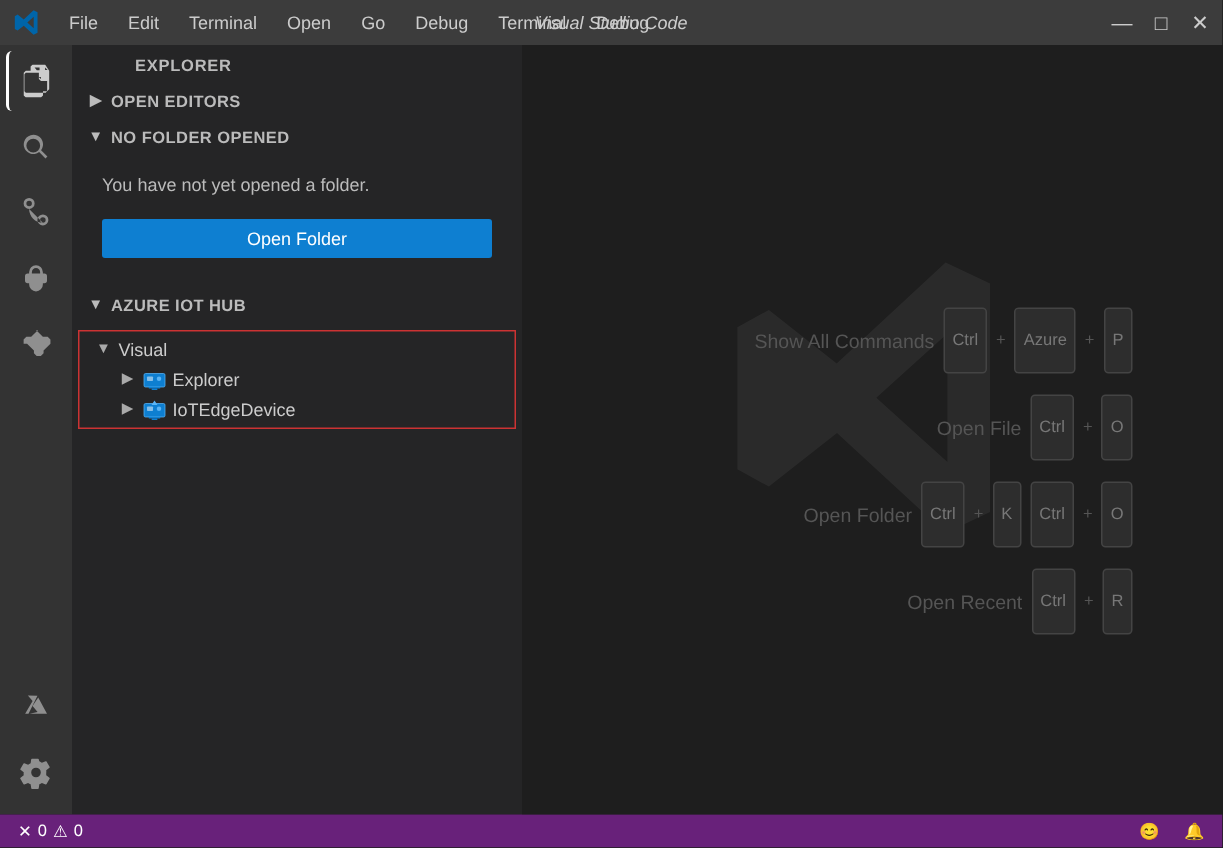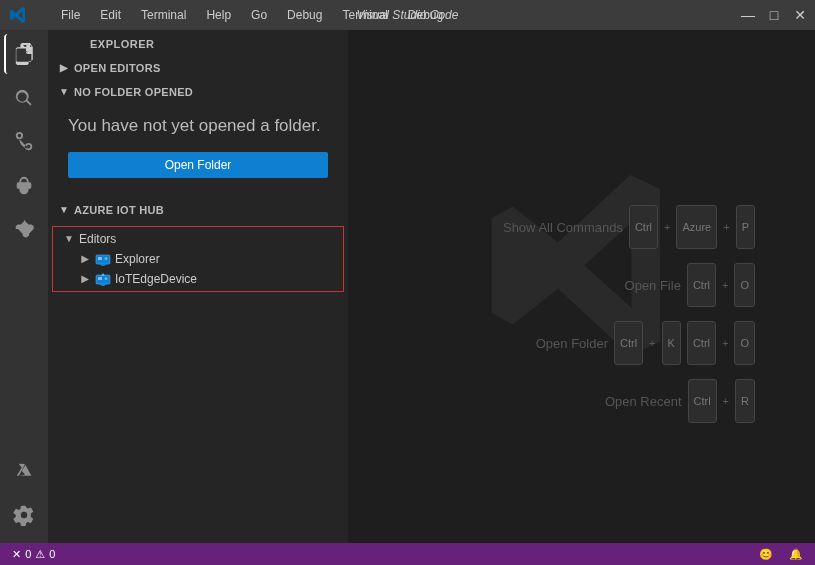--- a/index.html
+++ b/index.html
@@ -21,21 +21,21 @@
       background: #3c3c3c;
       display: flex;
       align-items: center;
       justify-content: space-between;
       padding: 0 8px;
       flex-shrink: 0;
     }
     .titlebar-left {
       display: flex;
       align-items: center;
-      gap: 15px;
+      gap: 0;
     }
     .titlebar-logo {
       width: 20px;
       height: 20px;
       margin-right: 8px;
       display: flex;
       align-items: center;
       justify-content: center;
     }
     .titlebar-logo svg {
@@ -160,21 +160,21 @@
       width: 16px;
       height: 16px;
       margin-right: 2px;
       text-align: center;
       line-height: 16px;
       font-size: 10px;
     }
     .no-folder-msg {
       padding: 12px 20px;
       color: #bbb;
-      font-size: 17px;
+      font-size: 12px;
     }
     .open-folder-btn {
       margin: 4px 20px 12px 20px;
       background: #0e7fd1;
       color: #fff;
       border: none;
       padding: 6px 16px;
       cursor: pointer;
       font-size: 12px;
       border-radius: 2px;
@@ -308,21 +308,21 @@
   <div class="titlebar-left">
     <div class="titlebar-logo">
       <svg viewBox="0 0 100 100" xmlns="http://www.w3.org/2000/svg">
         <path d="M74.2 4.9L37.9 38.6 15.3 20.7 4.8 26.5v47.3l10.5 5.8 22.7-17.9 36.2 33.4 14.8-7V11.9L74.2 4.9zm.6 66.5L51.1 50l23.7-21.4v42.8z" fill="#0065a9"></path>
       </svg>
     </div>
     <div class="titlebar-menu">
       <div class="titlebar-menu-item">File</div>
       <div class="titlebar-menu-item">Edit</div>
       <div class="titlebar-menu-item">Terminal</div>
-      <div class="titlebar-menu-item">Help</div>
+      <div class="titlebar-menu-item">Open</div>
       <div class="titlebar-menu-item">Go</div>
       <div class="titlebar-menu-item">Debug</div>
       <div class="titlebar-menu-item">Terminal</div>
       <div class="titlebar-menu-item">Debug</div>
     </div>
   </div>
   <div class="titlebar-center">Visual Studio Code</div>
   <div class="titlebar-controls">
     <div class="titlebar-btn">—</div>
     <div class="titlebar-btn">□</div>
@@ -399,21 +399,21 @@
 
     <div class="sidebar-section-header">
       <span class="chevron">▼</span>
       <span>Azure IoT Hub</span>
     </div>
 
     <div class="azure-section">
 
       <div class="tree-item">
         <span class="chevron">▼</span>
-        <span>Editors</span>
+        <span>Visual</span>
       </div>
       <div class="tree-children">
 
         <div class="tree-item">
           <span class="chevron">▶</span>
           <span class="tree-item-icon">
             <svg width="16" height="16" viewBox="0 0 16 16">
               <rect x="1" y="4" width="14" height="9" rx="1" fill="#0e7fd1" stroke="#5ab4f5" stroke-width="0.5"></rect>
               <rect x="3" y="6" width="4" height="3" rx="0.5" fill="#fff" opacity="0.5"></rect>
               <circle cx="11" cy="7.5" r="1.5" fill="#5ab4f5"></circle>

